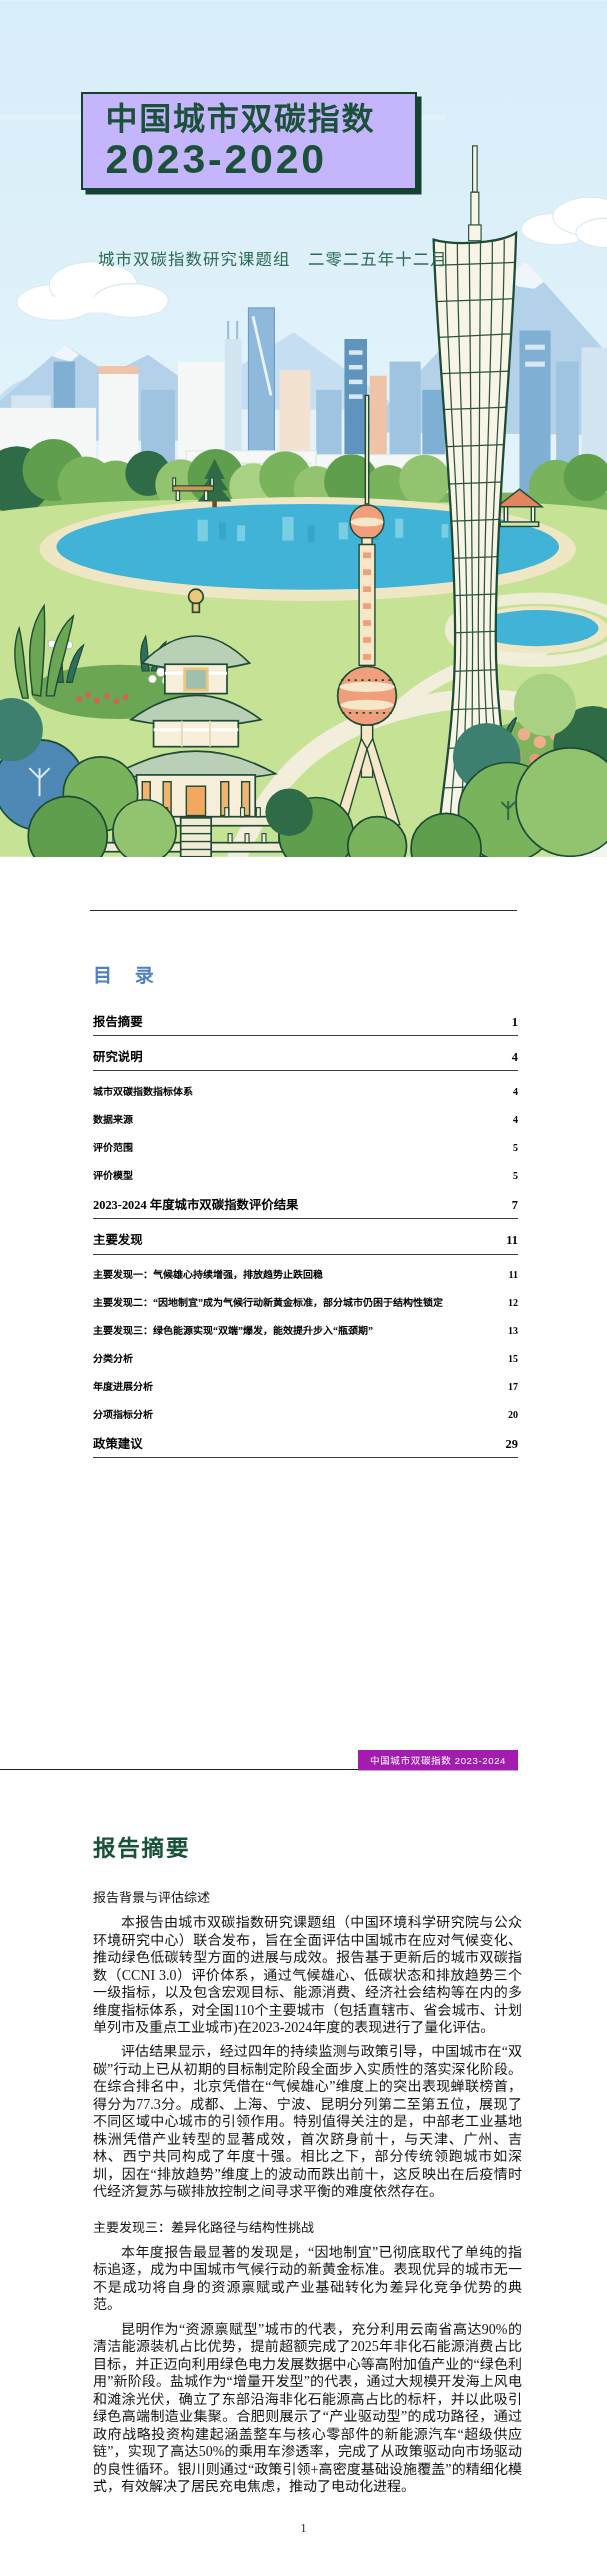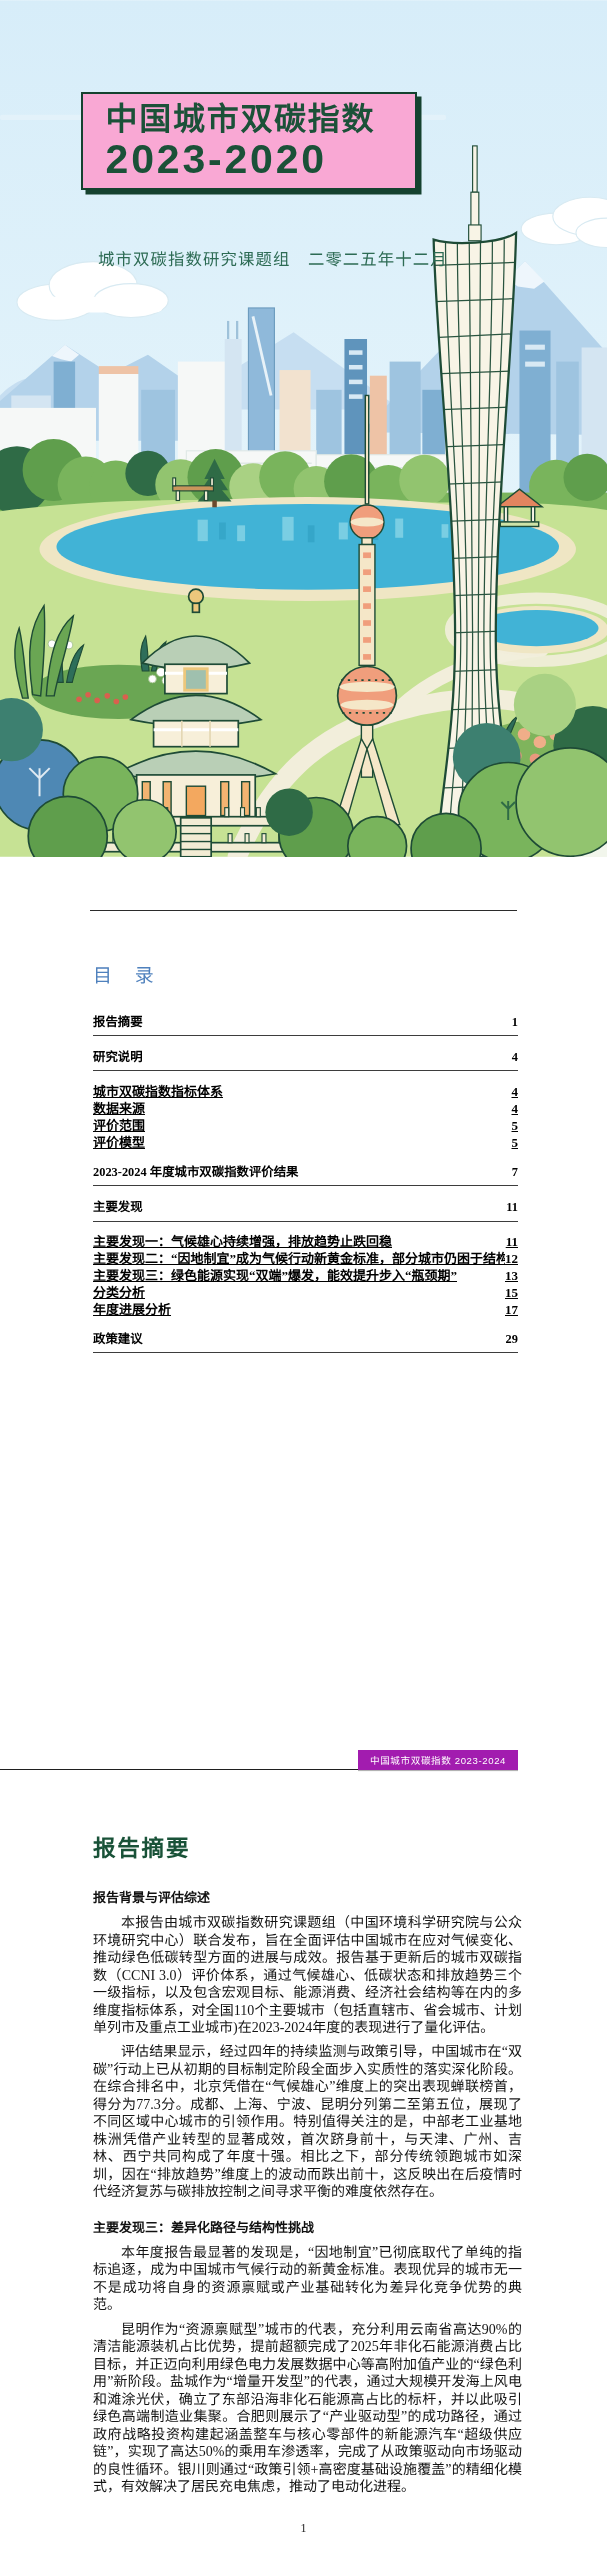--- a/index.html
+++ b/index.html
@@ -2,47 +2,47 @@
 <html lang="zh-CN" style="font-size:9px"><head>
 <meta charset="utf-8">
 <style>
   html,body{margin:0;padding:0;background:#ffffff;}
   .page{position:relative;width:607px;height:2576px;background:#ffffff;overflow:hidden;
         font-family:"Liberation Serif",serif;color:#141414;}
   
   .cover{position:absolute;left:0;top:0;width:607px;height:857px;}
   .cover svg{position:absolute;left:0;top:0;}
   .title-box{position:absolute;left:81px;top:92px;width:336px;height:98px;box-sizing:border-box;
-             background:#f9a8d4;border:2.3px solid #15422f;box-shadow:4.5px 4.5px 0 #15422f;
+             background:#c4b5fd;border:2.3px solid #15422f;box-shadow:4.5px 4.5px 0 #15422f;
              display:flex;flex-direction:column;justify-content:center;padding-left:22.6px;}
   .t1{font-family:"Liberation Sans",sans-serif;font-weight:bold;font-size:32px;line-height:36px;
       color:#1b5138;letter-spacing:1.7px;}
   .t2{font-family:"Liberation Sans",sans-serif;font-weight:bold;font-size:41px;line-height:44px;
       color:#1b5138;letter-spacing:2.8px;}
   .subtitle{position:absolute;left:98px;top:246px;font-size:16.4px;color:#2d6b54;letter-spacing:1.1px;
             font-family:"Liberation Sans",sans-serif;}
   
   .toc-rule{position:absolute;left:90px;top:910px;width:427px;height:1.1px;background:#2b2b2b;}
   .toc{position:absolute;left:93px;top:960px;width:425px;}
-  .toc-title{color:#4f81bd;font-size:19px;font-weight:normal;letter-spacing:9px;margin:0 0 25px 0;}
+  .toc-title{color:#4f81bd;font-size:19px;font-weight:bold;letter-spacing:9px;margin:0 0 25px 0;}
   .toc-row{display:flex;justify-content:space-between;align-items:baseline;font-weight:bold;color:#000;}
   .toc-row .lbl{white-space:nowrap;overflow:hidden;padding-right:8px;}
   .toc-row.l1{font-size:12.4px;padding-bottom:5.1px;border-bottom:1.1px solid #3d3d3d;margin:11.3px 0 11.3px 0;}
   .toc-row.l1:first-of-type{margin-top:6.8px;}
-  .toc-row.l2{font-size:13px;line-height:17px;margin:0 0;text-decoration:underline;}
+  .toc-row.l2{font-size:10px;line-height:17px;margin:11px 0;}
   
   .p2-rule{position:absolute;left:0;top:1769px;width:358px;height:1.1px;background:#1f1f1f;}
   .p2-badge{position:absolute;left:358px;top:1750px;width:160px;height:20.3px;background:#a21caf;
             color:#ffffff;display:flex;align-items:center;justify-content:center;
             font-family:"Liberation Sans",sans-serif;font-size:9.6px;letter-spacing:0.6px;
             box-shadow:0 1.1px 0 rgba(0,0,0,0.3);}
   .section{position:absolute;left:93px;top:1830px;width:429px;}
   .sec-title{font-family:"Liberation Sans",sans-serif;font-weight:bold;font-size:22.6px;
              color:#195238;letter-spacing:1.7px;margin:0 0 24px 0;}
-  .sub{font-size:13px;font-weight:bold;color:#111;margin:16px 0 8px 0;}
+  .sub{font-size:13px;font-weight:normal;color:#111;margin:16px 0 8px 0;}
   .section p{font-size:14px;line-height:17.5px;text-align:justify;text-indent:2em;margin:0 0 6.8px 0;}
   .page-num{position:absolute;left:0;top:2521px;width:607px;text-align:center;font-size:12px;color:#222;}
 </style>
 </head>
 <body>
 
 <div class="page">
 
   <div class="cover">
     <svg width="607" height="857" viewBox="0 0 1075 1517">
@@ -423,20 +423,24 @@
         <span class="pg">13</span>
       </div>
     <div class="toc-row l2">
         <span class="lbl">分类分析</span>
         <span class="pg">15</span>
       </div>
     <div class="toc-row l2">
         <span class="lbl">年度进展分析</span>
         <span class="pg">17</span>
       </div>
+    <div class="toc-row l2">
+        <span class="lbl">分项指标分析</span>
+        <span class="pg">20</span>
+      </div>
     <div class="toc-row l1">
         <span class="lbl">政策建议</span>
         <span class="pg">29</span>
       </div>
   </div>
 
   <div class="p2-rule"></div>
   <div class="p2-badge">中国城市双碳指数 2023-2024</div>
 
   <div class="section">

